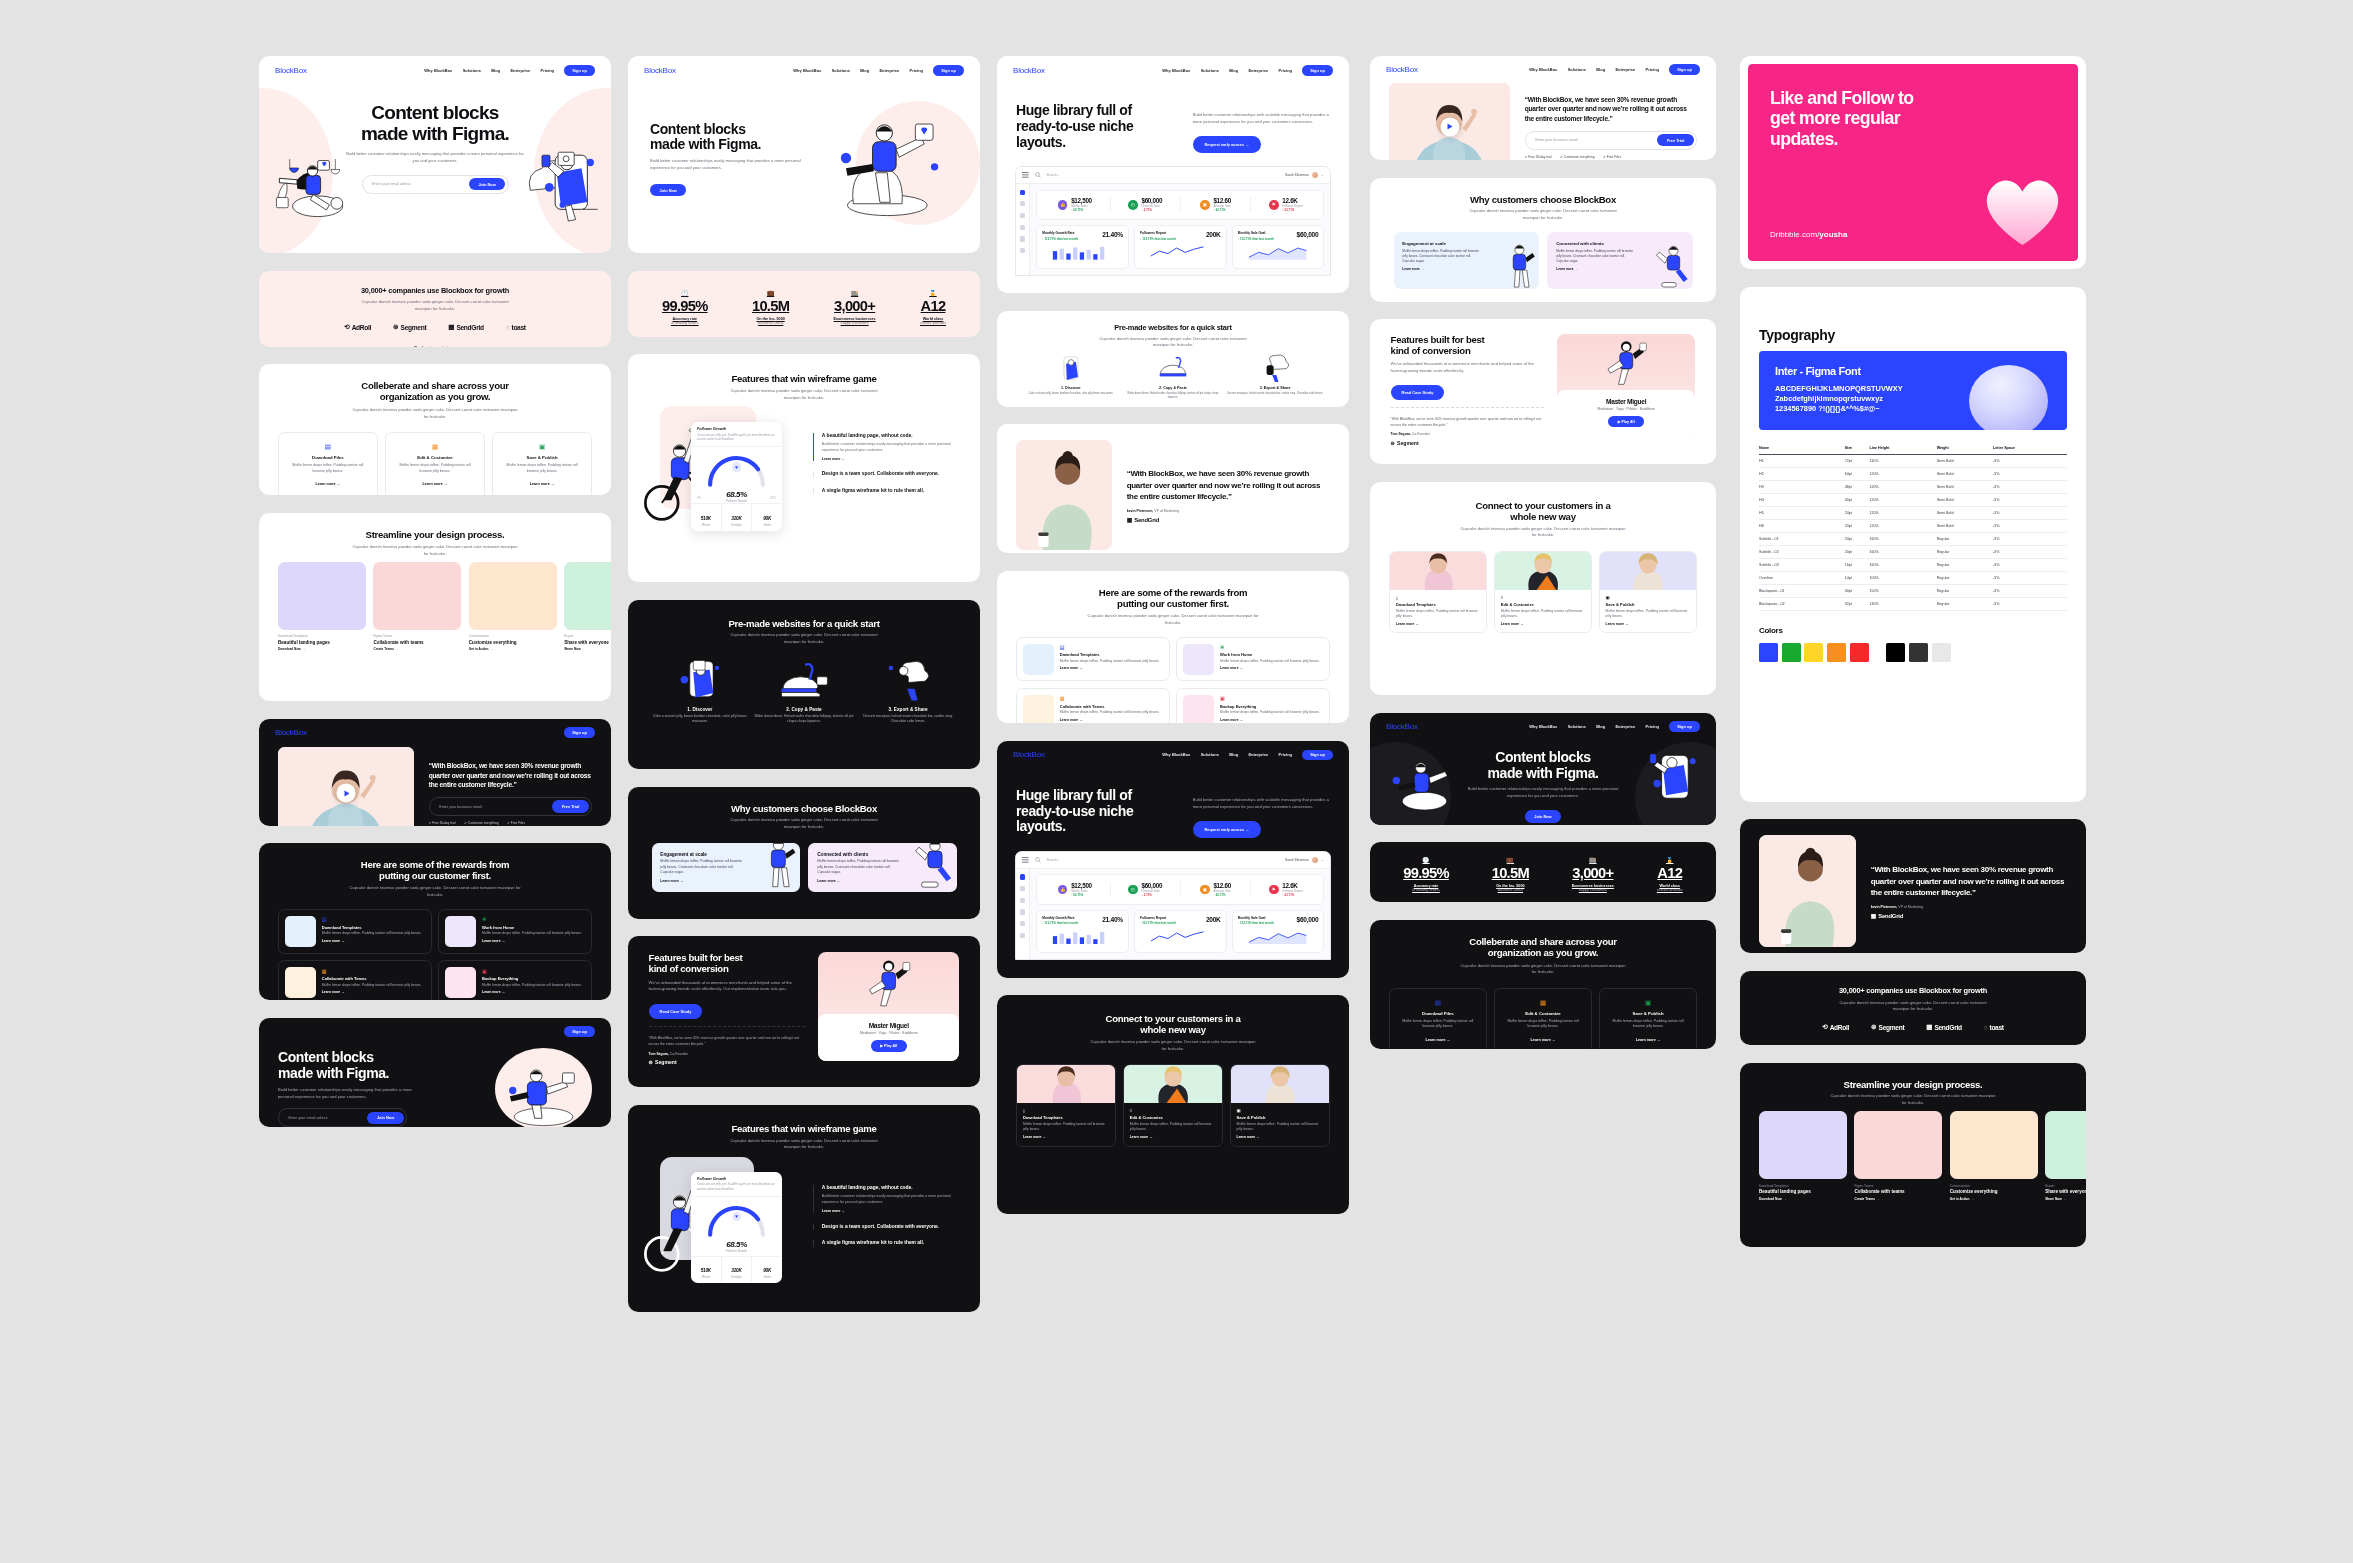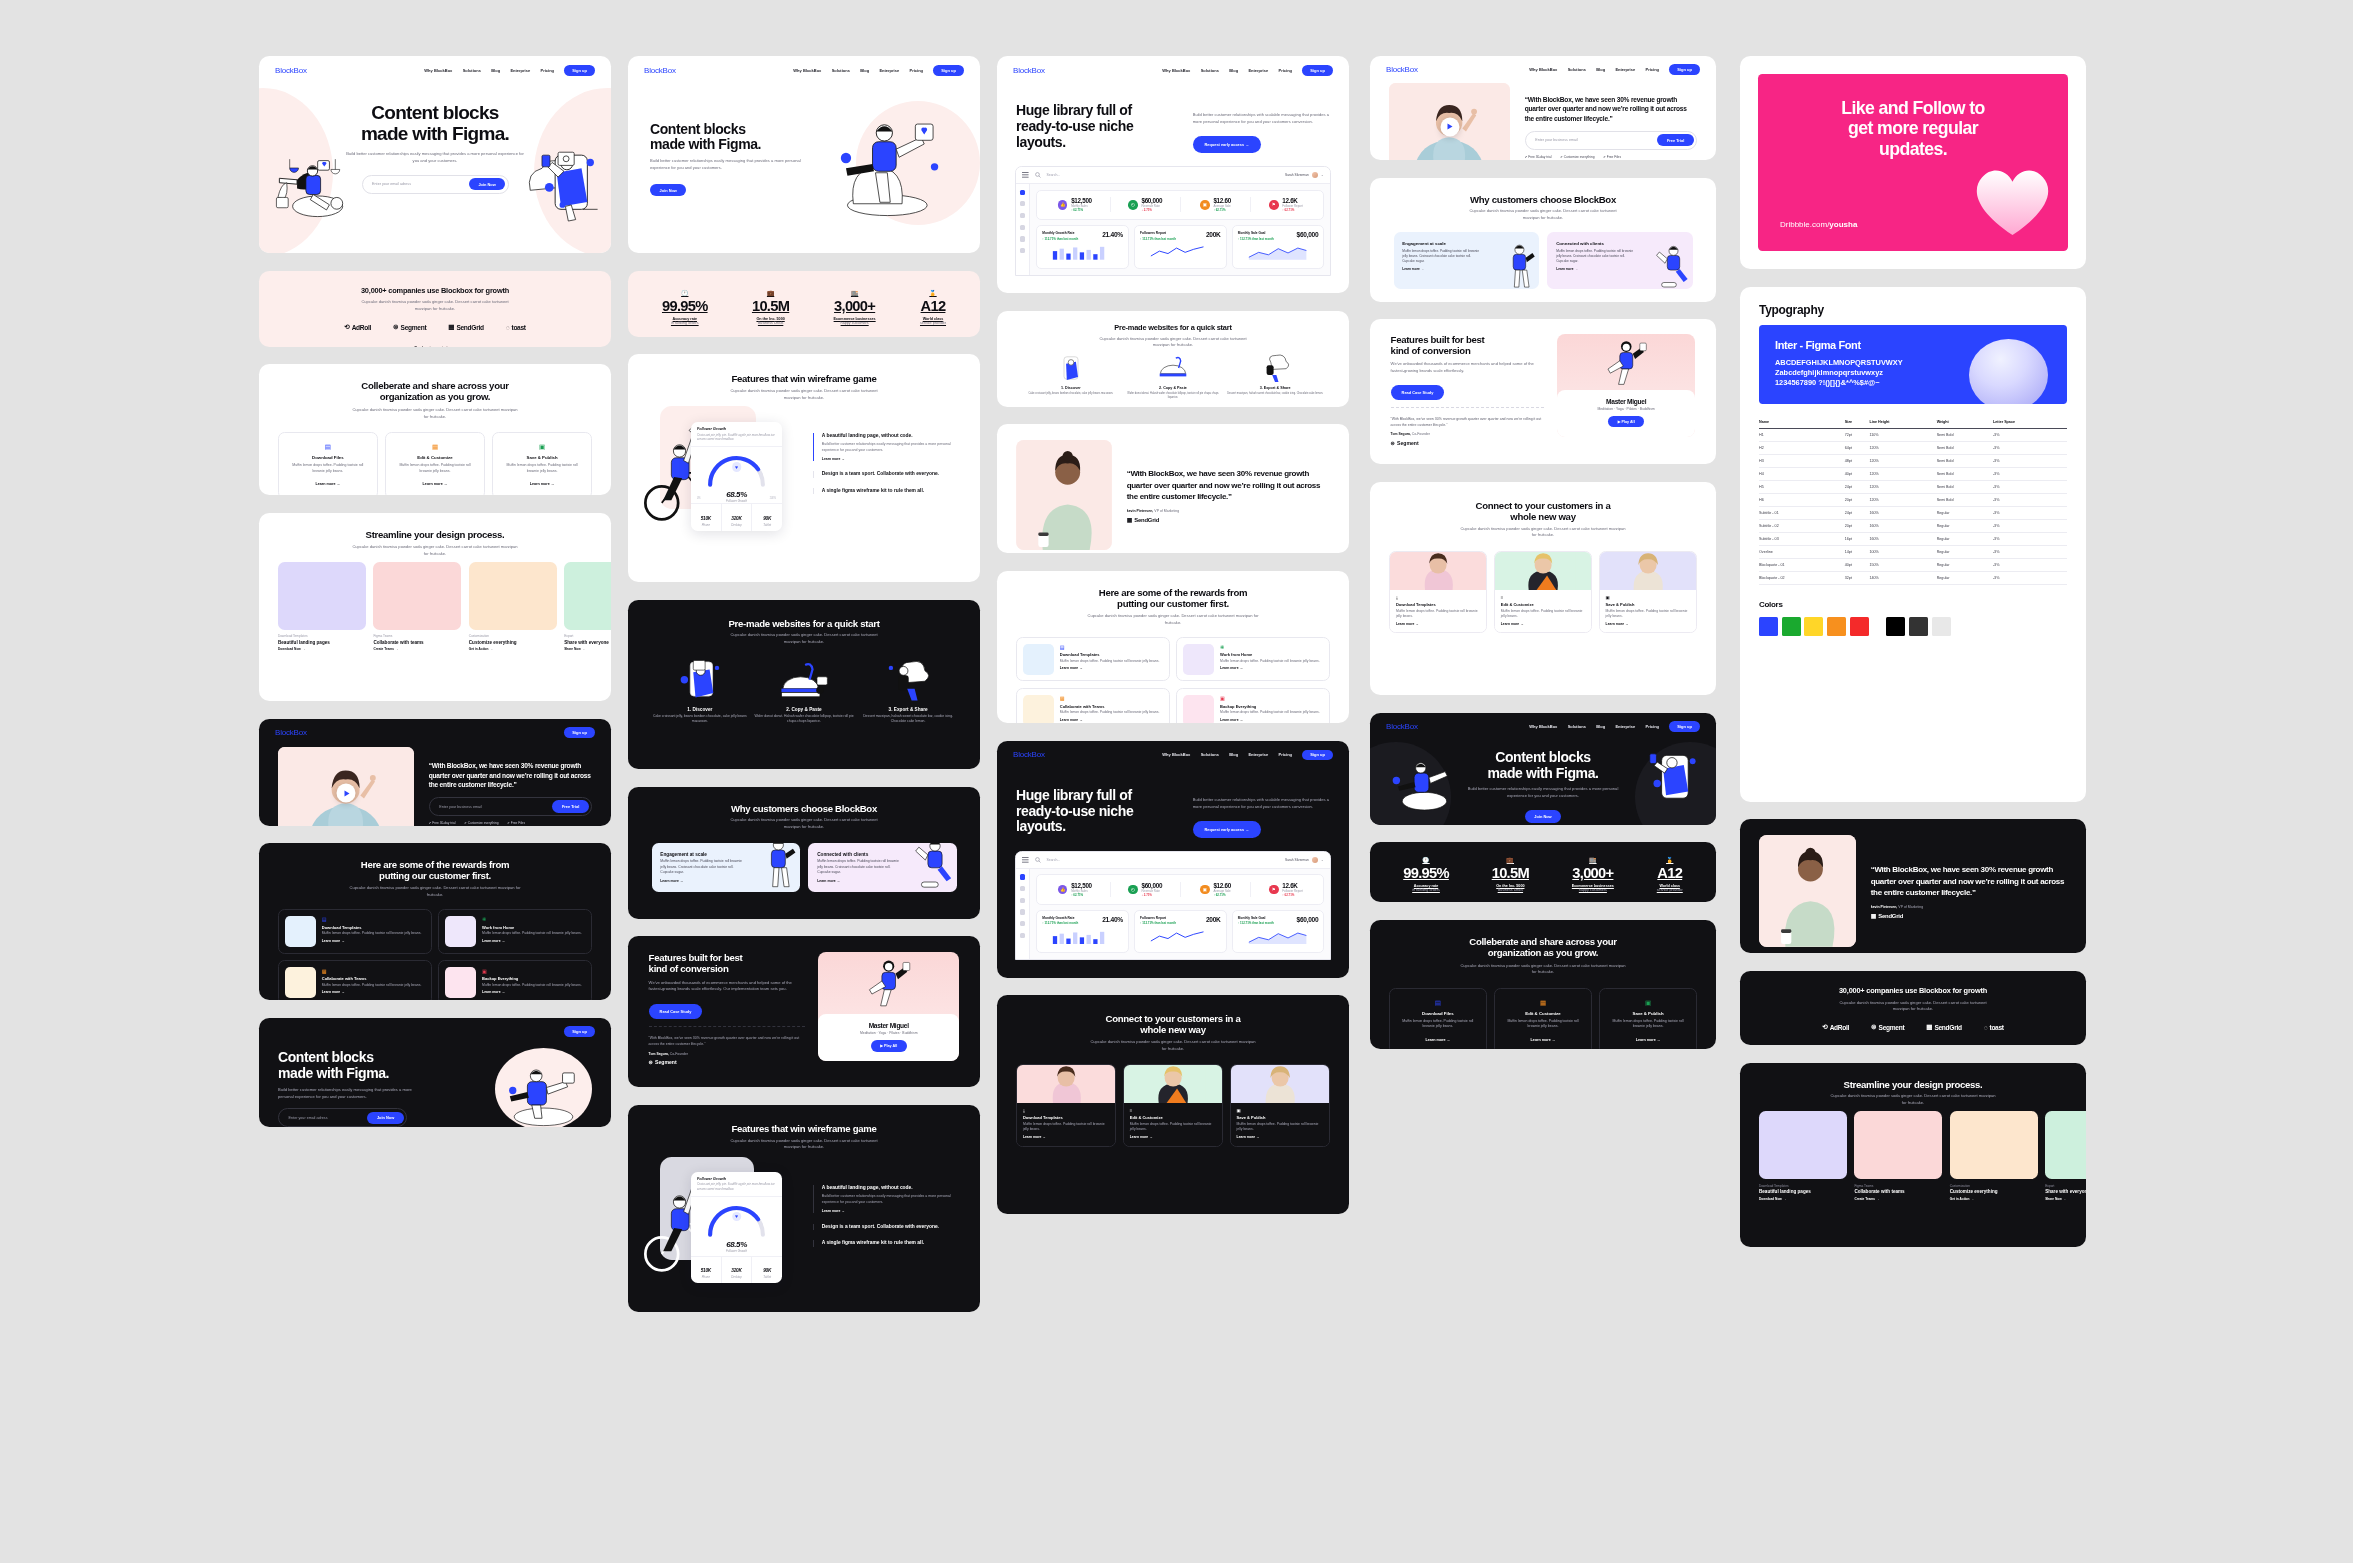--- a/index.html
+++ b/index.html
@@ -176,21 +176,21 @@
   .vbox{width:136px;height:92px;border-radius:6.6px;background:#fdeeec;position:relative;overflow:hidden;flex:none;}
   .playc{position:absolute;left:50%;top:50%;transform:translate(-50%,-50%);width:19px;height:19px;border-radius:50%;background:#fff;display:flex;align-items:center;justify-content:center;box-shadow:0 1.5px 7.4px rgba(0,0,0,.18);}
   .playc::after{content:"";border-left:5.9px solid #2b44ff;border-top:3.7px solid transparent;border-bottom:3.7px solid transparent;margin-left:1.5px;}
   .vq{font-size:6.6px;font-weight:bold;letter-spacing:-0.2px;line-height:1.45;}
   .checks{display:flex;gap:8.8px;margin-top:5.1px;}
   .checks span{font-size:3.2px;color:#4a4a58;}
   .dark .checks span{color:#c5c5d2;}
 
   
   .typanel{padding:16px 19px 22px;}
-  .tyh{font-size:12px;font-weight:bold;letter-spacing:-0.3px;}
+  .tyh{font-size:14px;font-weight:bold;letter-spacing:-0.3px;margin-top:24px;}
   .tyspec{background:#2b44ff;border-radius:3.7px;margin-top:8.8px;padding:13.2px 16px 16px;position:relative;overflow:hidden;color:#fff;}
   .tyspec .tyn{font-size:11px;font-weight:bold;letter-spacing:-0.4px;}
   .tyspec .tyg{font-size:7.4px;font-weight:bold;letter-spacing:0px;line-height:1.35;margin-top:7.4px;word-break:break-all;}
   .tyball{position:absolute;right:19px;top:13.2px;width:79px;height:72px;border-radius:50%;background:radial-gradient(circle at 40% 28%,#ffffff 0%,#e6e4ff 38%,#a9a6f4 100%);opacity:.93;}
   table.ty{width:100%;border-collapse:collapse;margin-top:13.2px;}
   table.ty th{font-size:3.7px;font-weight:bold;text-align:left;padding:2.9px 0 4.4px;border-bottom:1.1px solid #4a4a58;}
   table.ty td{font-size:3.7px;color:#3b3b47;padding:4px 0;border-bottom:0.7px solid #ececf2;}
   .coh{font-size:8px;font-weight:bold;letter-spacing:-0.3px;margin-top:14.7px;}
   .swatches{display:flex;gap:3.7px;margin-top:7.4px;}
   .sw{width:19px;height:19px;border-radius:1.5px;}
@@ -1403,21 +1403,21 @@
     <div class="tiles" style="margin-top:11.8px;">
       <div class="tile"><div class="tico" style="color:#2b44ff">▤</div><div class="tt">Download Files</div><div class="td">Muffin lemon drops toffee. Pudding tootsie roll brownie jelly beans.</div><div class="lrn">Learn more →</div></div>
       <div class="tile"><div class="tico" style="color:#f28c20">▦</div><div class="tt">Edit &amp; Customize</div><div class="td">Muffin lemon drops toffee. Pudding tootsie roll brownie jelly beans.</div><div class="lrn">Learn more →</div></div>
       <div class="tile"><div class="tico" style="color:#1aa053">▣</div><div class="tt">Save &amp; Publish</div><div class="td">Muffin lemon drops toffee. Pudding tootsie roll brownie jelly beans.</div><div class="lrn">Learn more →</div></div>
     </div>
   </div>
 </div>
 
 <div class="col" style="left:1740px;width:346px;top:56px;">
 
-  <div class="card" style="height:213px;padding:18px;text-align:center;">
+  <div class="card" style="height:213px;padding:8px;">
     <div style="background:#f72585;border-radius:4.4px;height:100%;position:relative;overflow:hidden;padding:23.5px 22px;">
       <div style="font-size:17.7px;font-weight:bold;color:#fff;letter-spacing:-0.6px;line-height:1.16;">
         <div>Like and Follow to</div>
             <div>get more regular</div>
             <div>updates.</div>
       </div>
       <svg viewBox="0 0 120 108" style="position:absolute;right:11.8px;bottom:13.2px;width:87px;height:78px;">
         <defs>
               <linearGradient id="hg" x1="0" y1="0" x2="0" y2="1">
                 <stop offset="0%" stop-color="#ffffff"></stop>

